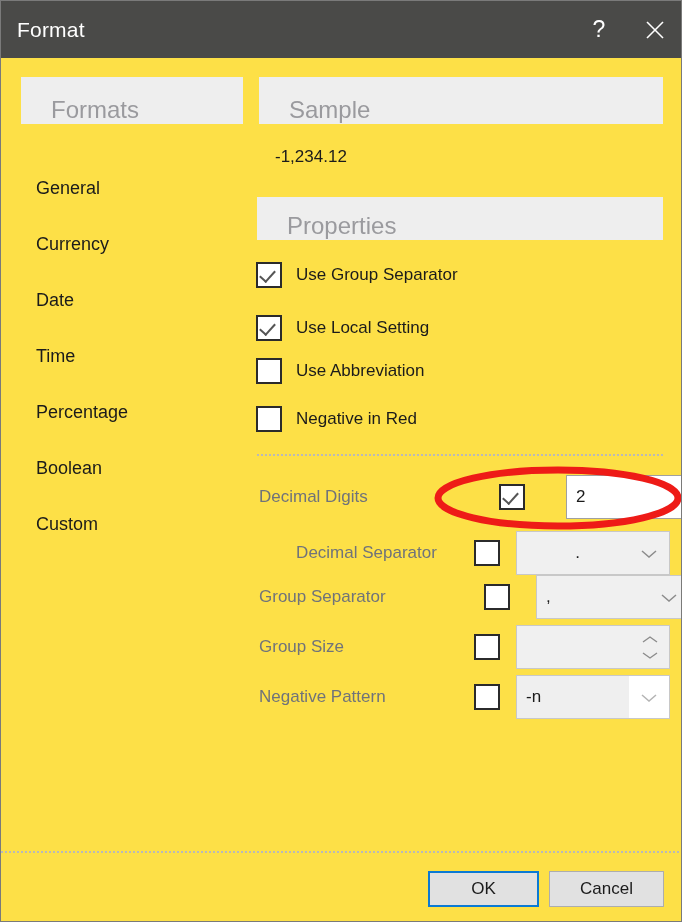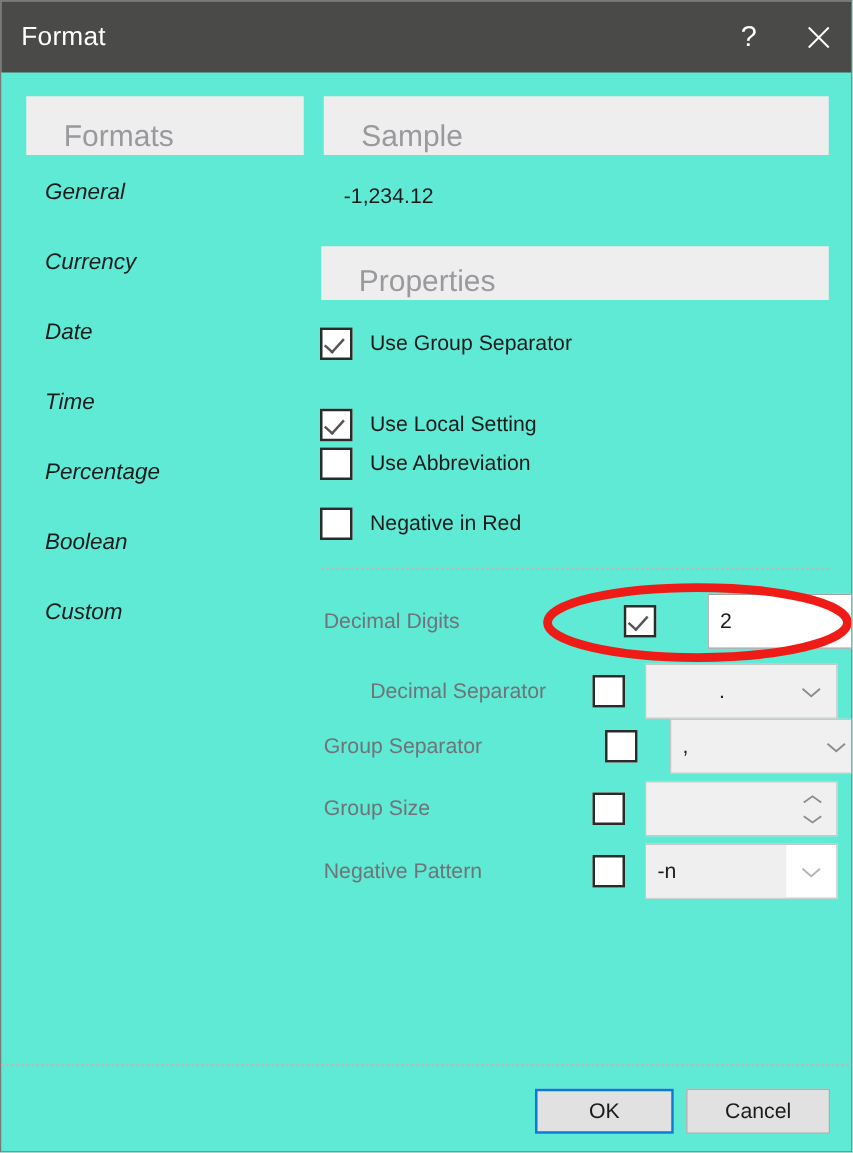--- a/index.html
+++ b/index.html
@@ -9,21 +9,21 @@
   }
   body {
     font-family: "Liberation Sans", sans-serif;
     -webkit-font-smoothing: antialiased;
   }
 
   #dialog {
     position: relative;
     width: 682px;
     height: 922px;
-    background: #5eead4;
+    background: #fde047;
     box-sizing: border-box;
     border: 1px solid #7a7a7a;
     overflow: hidden;
   }
 
   
   .titlebar {
     position: absolute;
     left: 0; top: 0;
     width: 682px;
@@ -72,27 +72,26 @@
   
   #sidebar {
     position: absolute;
     left: 20px;
     top: 142px;
     width: 214px;
   }
   .side-item {
     height: 56px;
     display: flex;
-    align-items: flex-start;
+    align-items: flex-end;
     padding-left: 15px;
     box-sizing: border-box;
     font-size: 18px;
     color: #1b1b1b;
     white-space: nowrap;
-    font-style: italic;
   }
   .side-item.selected {
     background: #0b7ad4;
     color: #ffffff;
   }
 
   
   #sample-value {
     position: absolute;
     left: 274px;
@@ -103,21 +102,21 @@
   }
 
   
   .cb-row {
     position: absolute;
     left: 255px;
     display: flex;
     align-items: center;
   }
   #cb-row-0 { top: 261px; }
-  #cb-row-1 { top: 326px; }
+  #cb-row-1 { top: 314px; }
   #cb-row-2 { top: 357px; }
   #cb-row-3 { top: 405px; }
 
   .checkbox {
     width: 26px;
     height: 26px;
     box-sizing: border-box;
     border: 2px solid #2b2b2b;
     background: #ffffff;
     position: relative;

